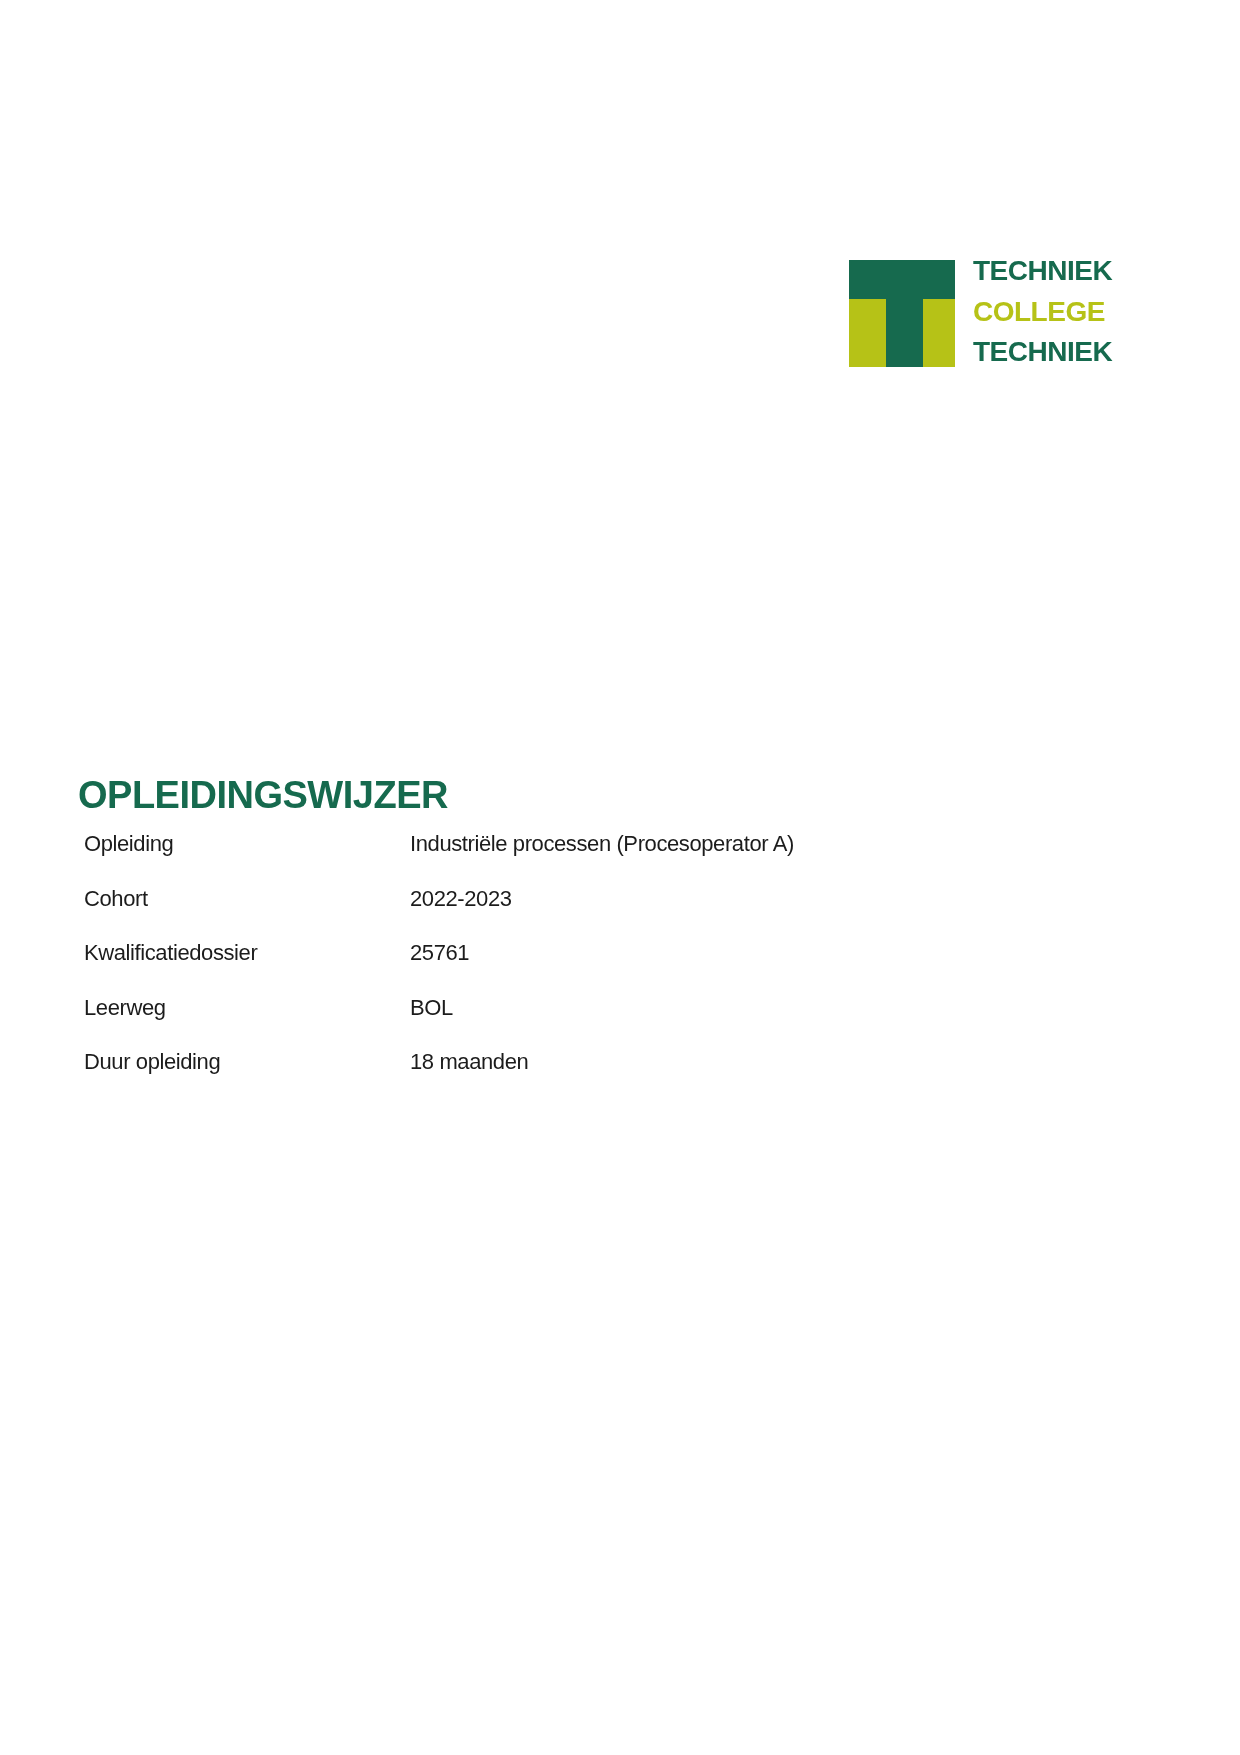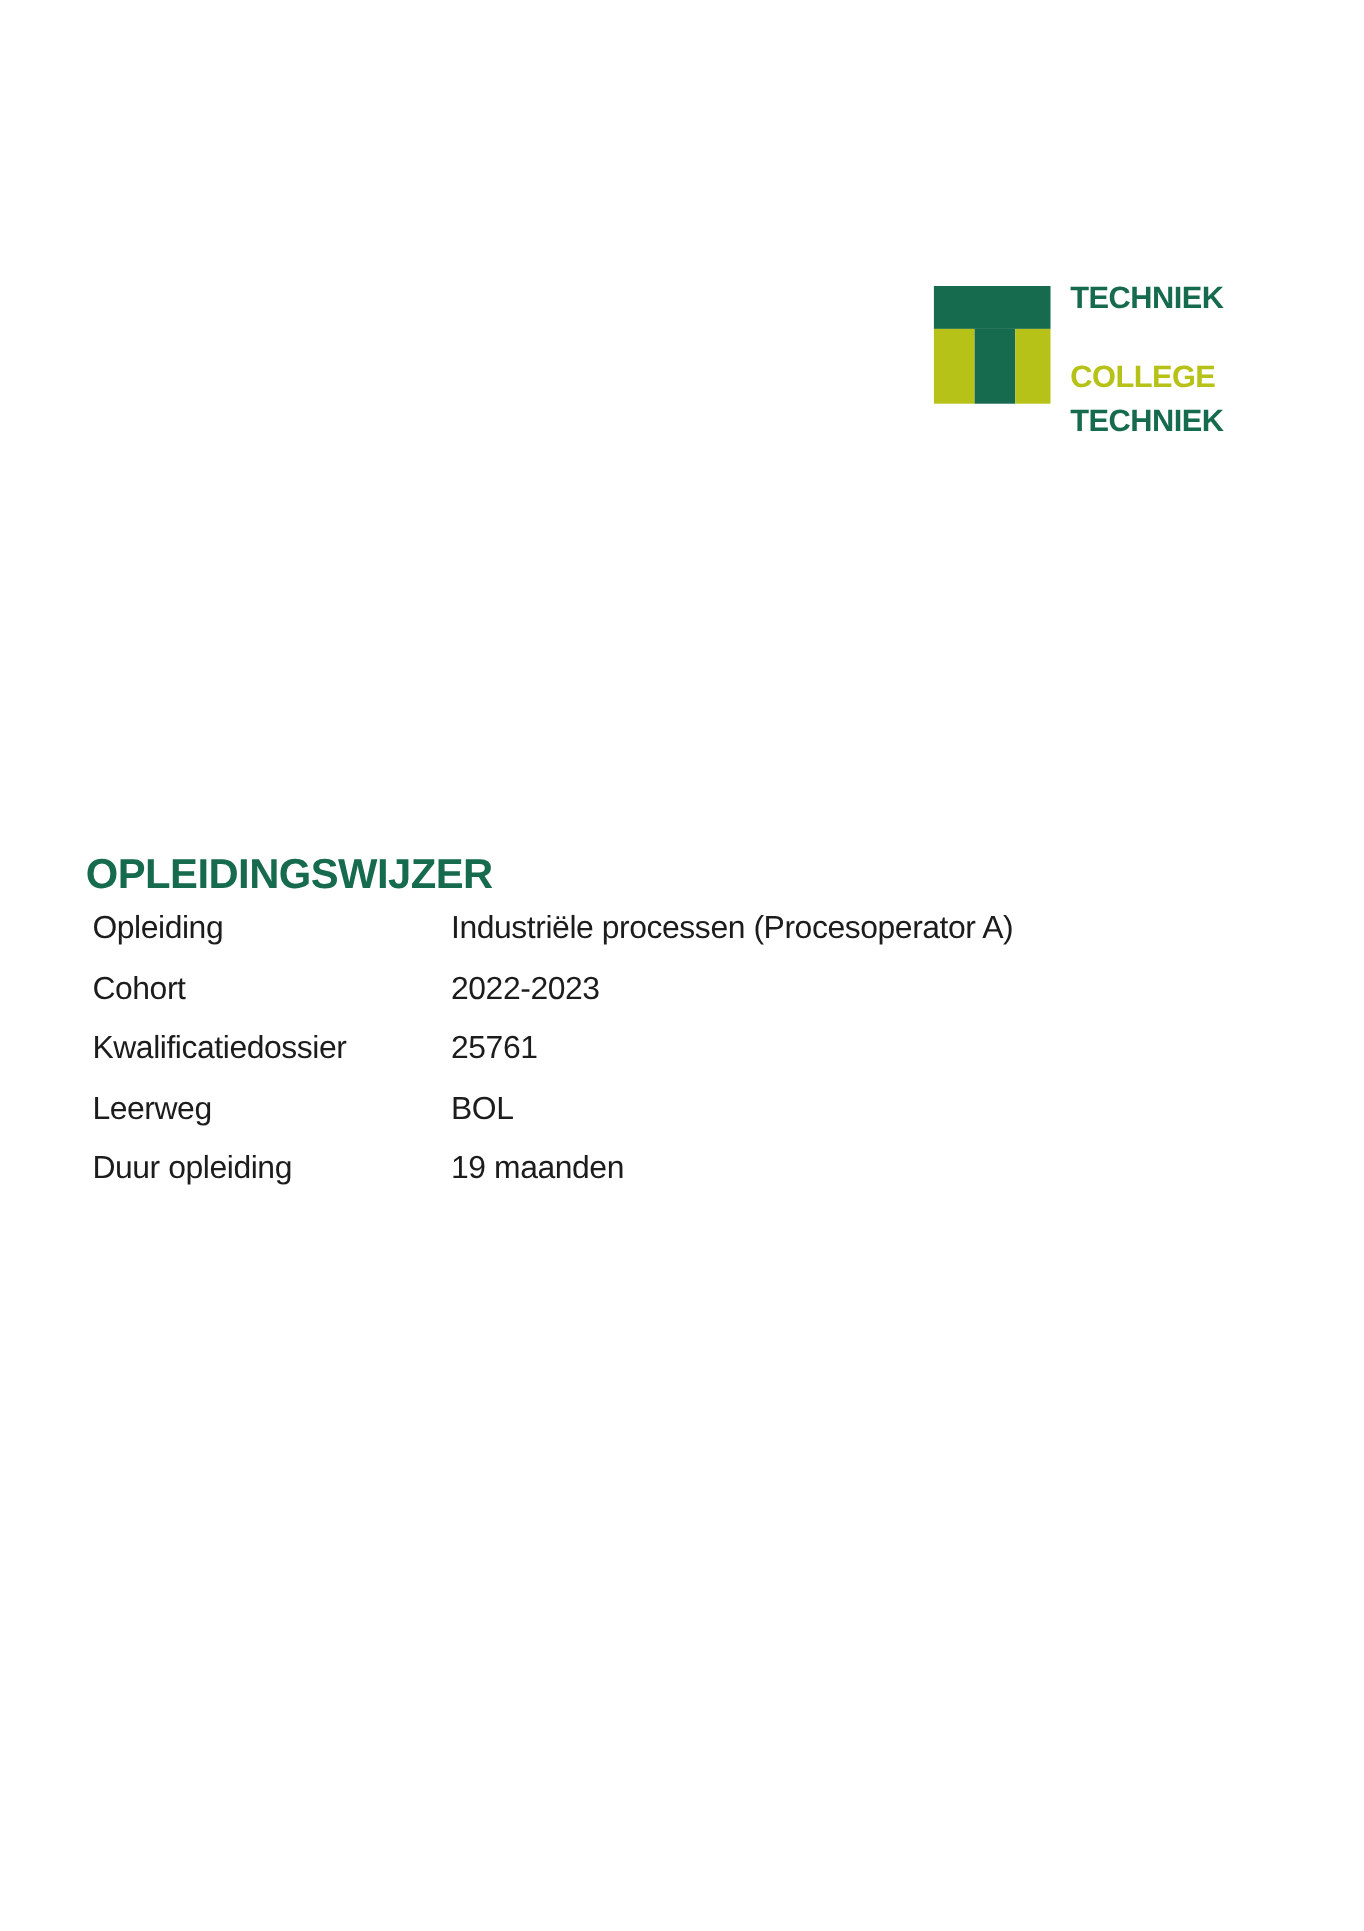--- a/index.html
+++ b/index.html
@@ -40,40 +40,40 @@
   .logo-text {
     margin-left: 18px;
     margin-top: -9px;
     font-weight: 700;
     font-size: 28px;
     letter-spacing: -0.5px;
     line-height: 40.5px;
     white-space: nowrap;
   }
   .lg-green { color: var(--dark-green); }
-  .lg-lime  { color: var(--lime); margin-top: 31px; }
+  .lg-lime  { color: var(--lime); }
 
   
   .heading {
     position: absolute;
     left: 78px;
     top: 774px;
     margin: 0;
     font-size: 38px;
     font-weight: 700;
     letter-spacing: -0.5px;
     color: var(--dark-green);
   }
 
   
   .rows {
     position: absolute;
     left: 84px;
     top: 829px;
-    font-size: 29px;
+    font-size: 22px;
     letter-spacing: -0.4px;
     color: var(--ink);
   }
   .row {
     display: flex;
     line-height: 30px;
     margin-bottom: 24.5px;
   }
   .row-label { width: 326px; flex: 0 0 auto; }
   .row-value { white-space: nowrap; }
@@ -123,19 +123,19 @@
     <div class="row">
       <div class="row-label">Kwalificatiedossier</div>
       <div class="row-value">25761</div>
     </div>
     <div class="row">
       <div class="row-label">Leerweg</div>
       <div class="row-value">BOL</div>
     </div>
     <div class="row">
       <div class="row-label">Duur opleiding</div>
-      <div class="row-value">19 maanden</div>
+      <div class="row-value">18 maanden</div>
     </div>
   </div>
 
   <div class="bottom-bar"></div>
 
 </div>
 
 </body></html>

